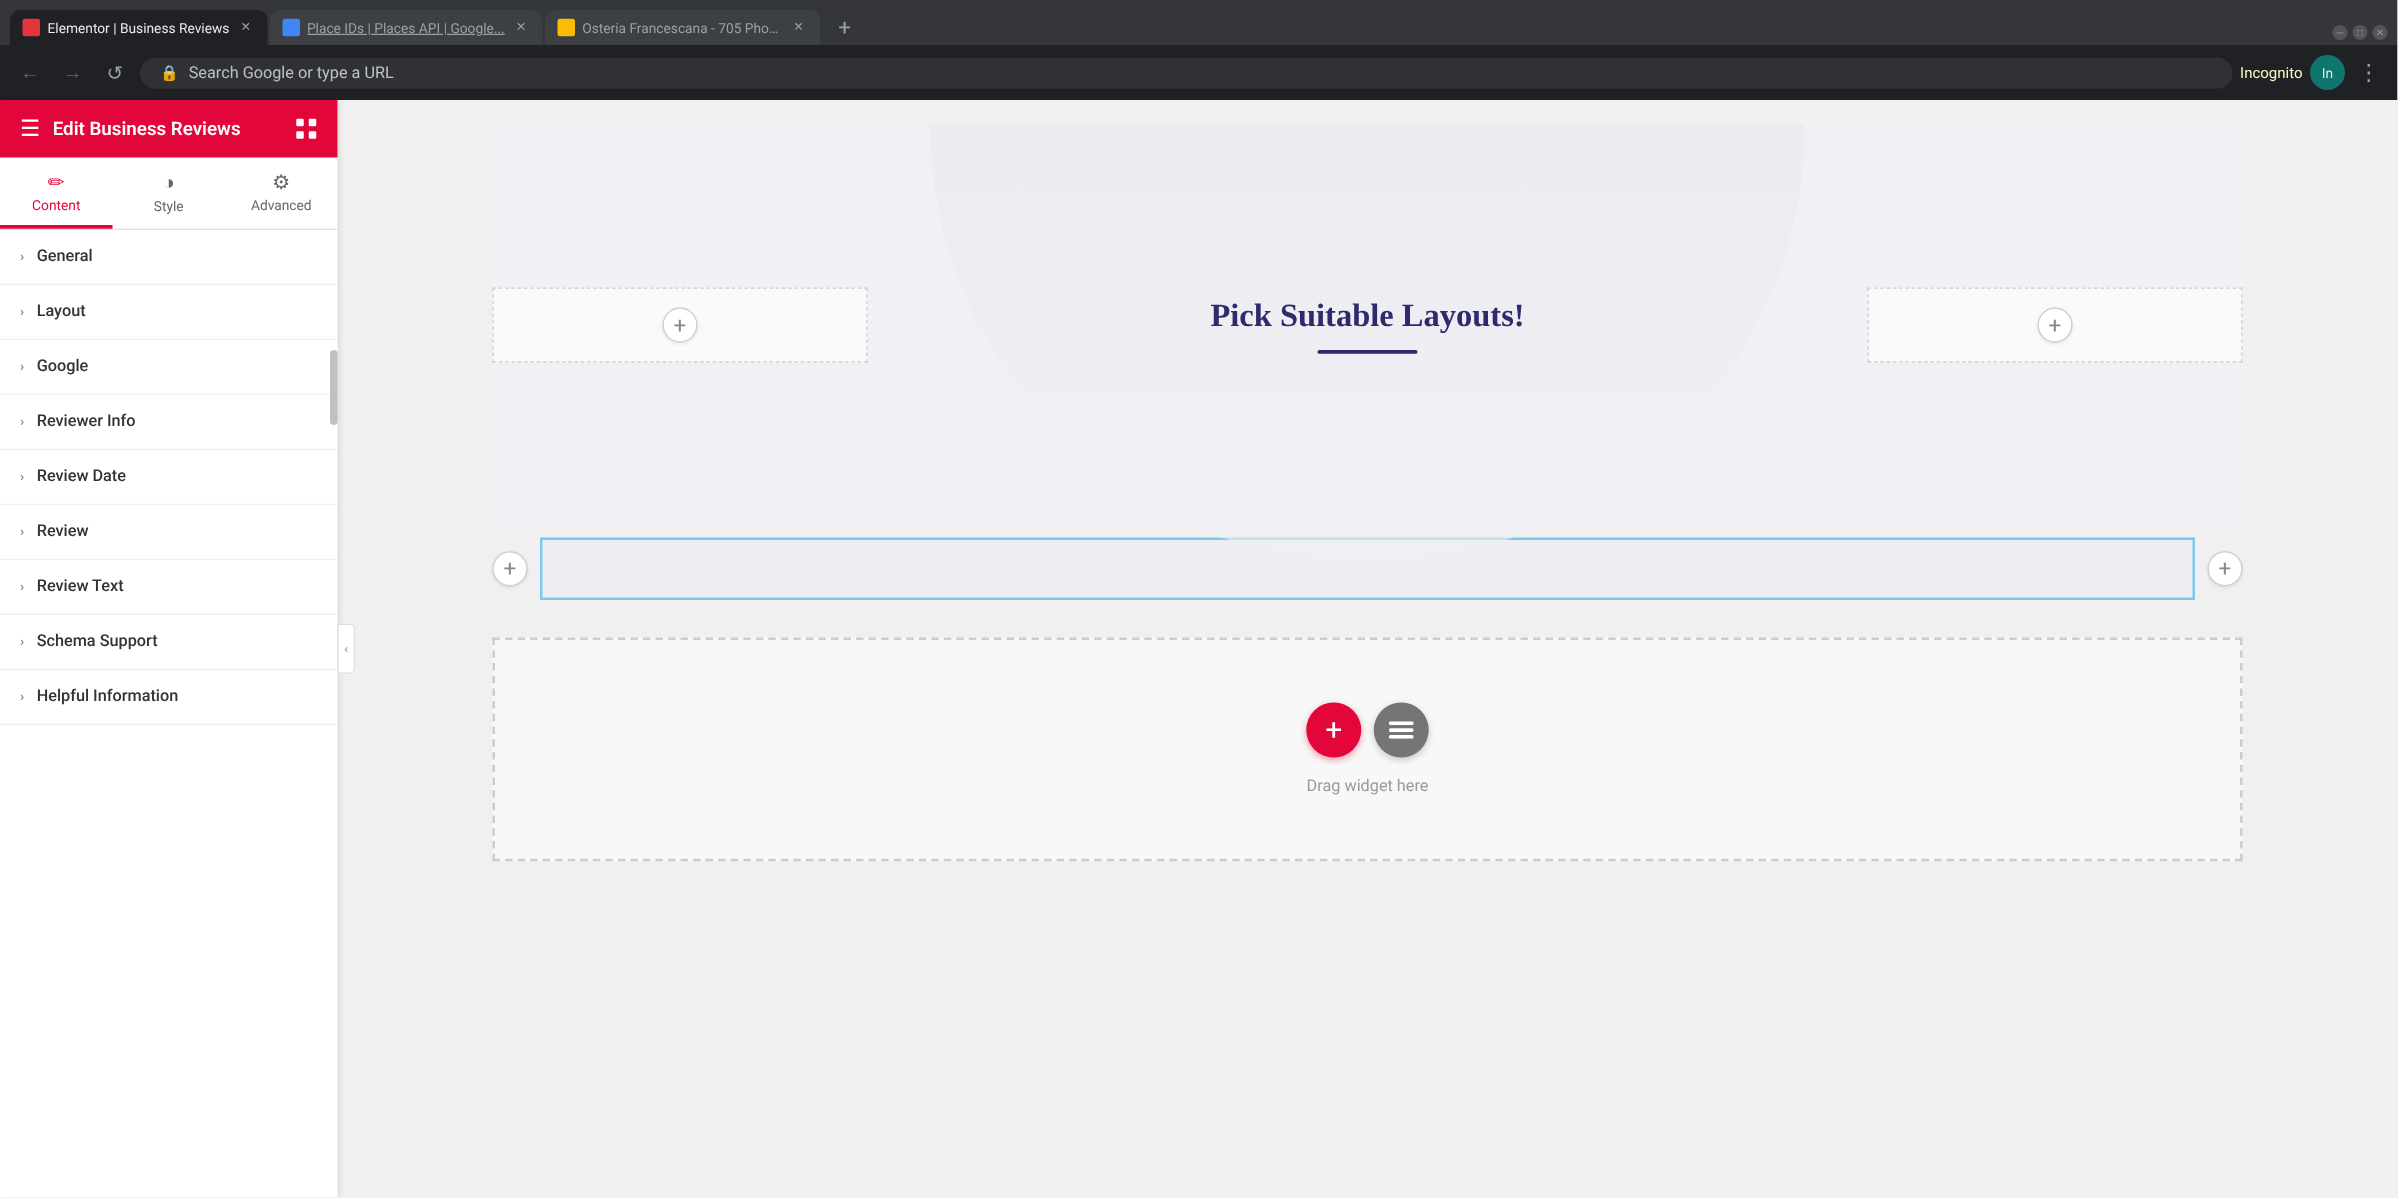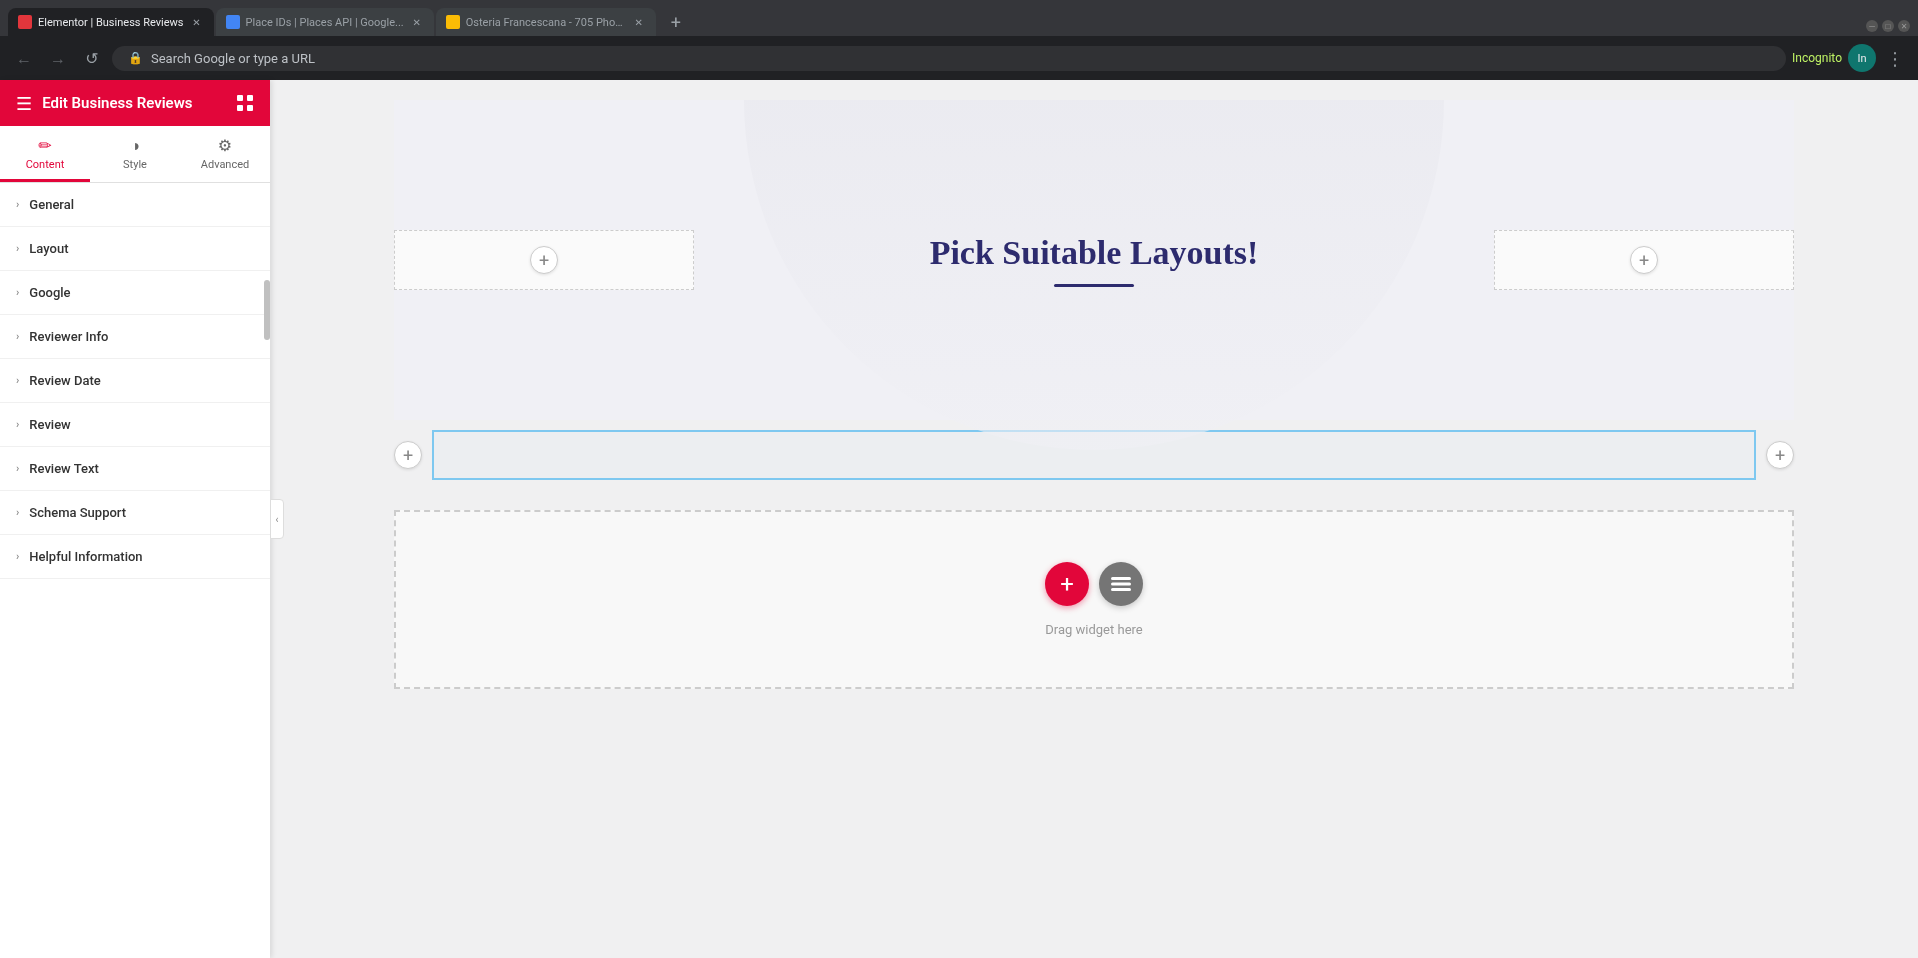--- a/index.html
+++ b/index.html
@@ -16,21 +16,21 @@
   <div style="display:flex;align-items:flex-end;padding:6px 8px 0;gap:2px;background:#35363a;height:36px;">
 
     <div style="display:flex;align-items:center;gap:6px;padding:0 10px;height:28px;border-radius:8px 8px 0 0;background:#202124;max-width:220px;min-width:160px;">
       <div style="width:14px;height:14px;border-radius:2px;background:#e2363c;flex-shrink:0;"></div>
       <span style="flex:1;overflow:hidden;text-overflow:ellipsis;white-space:nowrap;font-size:11px;color:#e8eaed;">Elementor | Business Reviews</span>
       <span style="width:14px;height:14px;border-radius:50%;display:flex;align-items:center;justify-content:center;font-size:10px;color:#9aa0a6;cursor:pointer;">✕</span>
     </div>
 
     <div style="display:flex;align-items:center;gap:6px;padding:0 10px;height:28px;border-radius:8px 8px 0 0;background:#3c4043;max-width:220px;min-width:160px;">
       <div style="width:14px;height:14px;border-radius:2px;background:#4285f4;flex-shrink:0;"></div>
-      <span style="flex:1;overflow:hidden;text-overflow:ellipsis;white-space:nowrap;font-size:11px;color:#9aa0a6;">Place IDs | Places API | Google...</span>
+      <span style="flex:1;overflow:hidden;text-overflow:ellipsis;white-space:nowrap;font-size:11px;color:#9aa0a6;text-decoration:underline;">Place IDs | Places API | Google...</span>
       <span style="width:14px;height:14px;border-radius:50%;display:flex;align-items:center;justify-content:center;font-size:10px;color:#9aa0a6;cursor:pointer;">✕</span>
     </div>
 
     <div style="display:flex;align-items:center;gap:6px;padding:0 10px;height:28px;border-radius:8px 8px 0 0;background:#3c4043;max-width:220px;min-width:160px;">
       <div style="width:14px;height:14px;border-radius:2px;background:#fbbc05;flex-shrink:0;"></div>
       <span style="flex:1;overflow:hidden;text-overflow:ellipsis;white-space:nowrap;font-size:11px;color:#9aa0a6;">Osteria Francescana - 705 Photo...</span>
       <span style="width:14px;height:14px;border-radius:50%;display:flex;align-items:center;justify-content:center;font-size:10px;color:#9aa0a6;cursor:pointer;">✕</span>
     </div>
 
     <div style="width:28px;height:28px;display:flex;align-items:center;justify-content:center;font-size:18px;color:#9aa0a6;cursor:pointer;border-radius:50%;margin-left:4px;">+</div>
@@ -45,21 +45,21 @@
 
   <div style="display:flex;align-items:center;gap:6px;padding:5px 10px;background:#202124;height:44px;">
     <div style="width:28px;height:28px;border-radius:50%;display:flex;align-items:center;justify-content:center;color:#5f6368;font-size:16px;cursor:default;">←</div>
     <div style="width:28px;height:28px;border-radius:50%;display:flex;align-items:center;justify-content:center;color:#5f6368;font-size:16px;cursor:default;">→</div>
     <div style="width:28px;height:28px;border-radius:50%;display:flex;align-items:center;justify-content:center;color:#9aa0a6;font-size:16px;cursor:pointer;">↺</div>
     <div style="flex:1;background:#303134;border-radius:20px;padding:5px 16px;color:#bdc1c6;font-size:13px;display:flex;align-items:center;gap:8px;cursor:text;">
       <span style="font-size:12px;color:#9aa0a6;">🔒</span>
       <span style="color:#bdc1c6;font-size:13px;">Search Google or type a URL</span>
     </div>
     <div style="display:flex;align-items:center;gap:6px;">
-      <span style="color:#bef264;font-size:12px;">Incognito</span>
+      <span style="color:#fef9c3;font-size:12px;">Incognito</span>
       <div style="width:28px;height:28px;border-radius:50%;background:#0f766e;display:flex;align-items:center;justify-content:center;color:#e8eaed;font-size:11px;cursor:pointer;">In</div>
     </div>
     <div style="color:#9aa0a6;font-size:18px;padding:4px;cursor:pointer;">⋮</div>
   </div>
 </div>
 
 <div class="main-layout" style="display:flex;height:calc(958px - 80px);">
 
   <div style="width:270px;background:#fff;display:flex;flex-direction:column;box-shadow:2px 0 5px rgba(0,0,0,0.1);z-index:10;flex-shrink:0;position:relative;">
 
@@ -152,21 +152,21 @@
           </div>
         </div>
 
         <div style="position:absolute;right:0;top:50%;transform:translateY(-50%);display:flex;align-items:center;gap:8px;">
           <div style="width:300px;height:60px;border:1px dashed #ccc;background:#fafafa;display:flex;align-items:center;justify-content:center;">
             <span style="width:28px;height:28px;background:#fff;border:1px solid #ccc;border-radius:50%;display:flex;align-items:center;justify-content:center;color:#888;font-size:18px;cursor:pointer;box-shadow:0 1px 3px rgba(0,0,0,0.1);">+</span>
           </div>
         </div>
 
         <div style="position:relative;z-index:1;text-align:center;padding:40px 20px;max-width:700px;">
-          <h1 style="font-size:34px;font-weight:700;color:#2d2b6e;margin-bottom:12px;font-family:Georgia,serif;">Pick Suitable Layouts!</h1>
+          <h1 style="font-size:26px;font-weight:700;color:#2d2b6e;margin-bottom:12px;font-family:Georgia,serif;">Pick Suitable Layouts!</h1>
           <div style="width:80px;height:3px;background:#2d2b6e;margin:0 auto;border-radius:2px;"></div>
         </div>
       </div>
 
       <div style="display:flex;align-items:center;gap:10px;width:100%;max-width:1400px;margin-top:10px;">
         <div style="width:28px;height:28px;background:#fff;border:1px solid #ccc;border-radius:50%;display:flex;align-items:center;justify-content:center;color:#888;font-size:18px;cursor:pointer;box-shadow:0 1px 3px rgba(0,0,0,0.1);flex-shrink:0;">+</div>
         <div style="flex:1;border:2px solid #7ec8f0;background:rgba(126,200,240,0.03);height:50px;display:flex;align-items:center;justify-content:center;cursor:pointer;"></div>
         <div style="width:28px;height:28px;background:#fff;border:1px solid #ccc;border-radius:50%;display:flex;align-items:center;justify-content:center;color:#888;font-size:18px;cursor:pointer;box-shadow:0 1px 3px rgba(0,0,0,0.1);flex-shrink:0;">+</div>
       </div>
 

